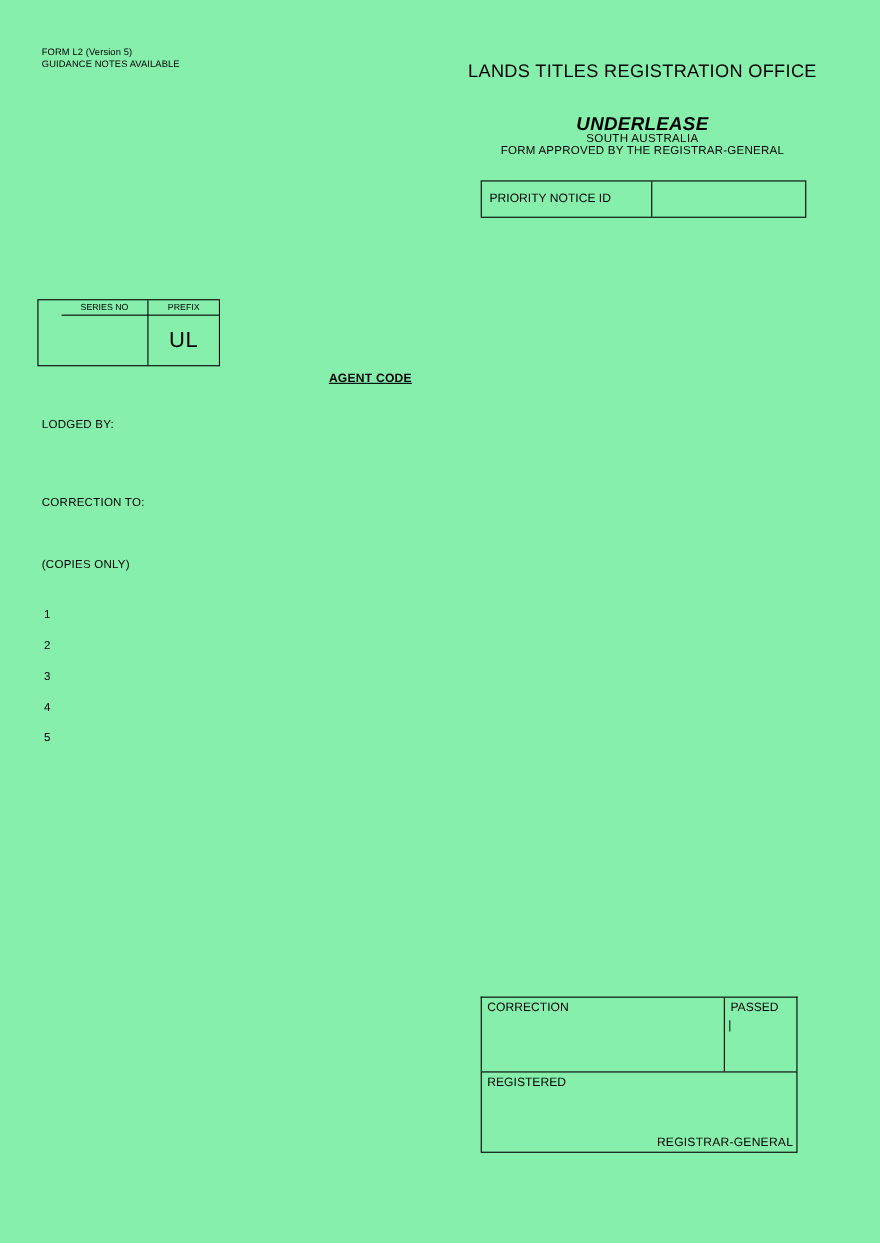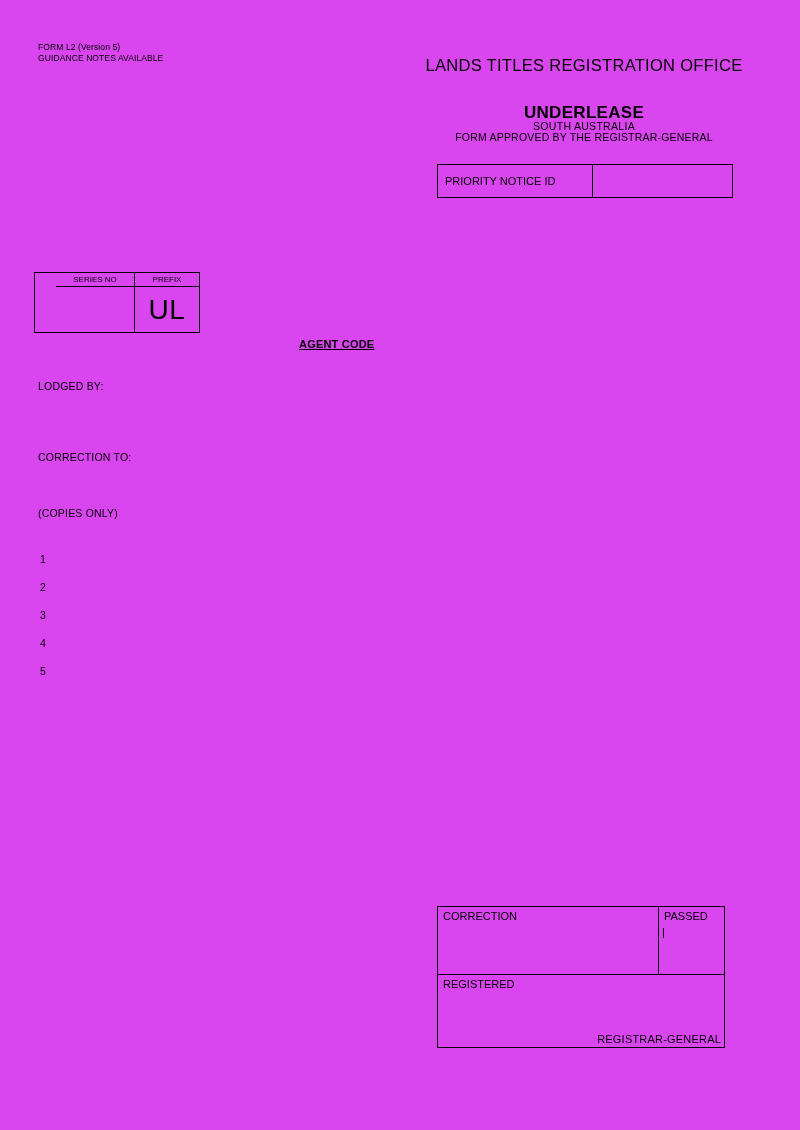--- a/index.html
+++ b/index.html
@@ -8,21 +8,21 @@
     background: #ffffff;
   }
   body {
     font-family: "Liberation Sans", sans-serif;
     color: #000000;
   }
   #page {
     position: relative;
     width: 800px;
     height: 1130px;
-    background: #d946ef;
+    background: #86efac;
     overflow: hidden;
   }
   .abs { position: absolute; }
 
   
   #form-ref {
     left: 38px;
     top: 42px;
     font-size: 8.5px;
     line-height: 10.5px;
@@ -52,21 +52,21 @@
 
   #doc-title {
     left: 0;
     top: 103px;
     width: 800px;
     text-align: center;
     font-size: 17px;
     font-weight: bold;
     letter-spacing: 0.3px;
   }
-  #doc-title .inner { display: inline-block; margin-left: 368px; }
+  #doc-title .inner { display: inline-block; margin-left: 368px; font-style: italic; }
 
   #approved-line {
     left: 0;
     top: 131px;
     width: 800px;
     text-align: center;
     font-size: 10.5px;
     letter-spacing: 0.2px;
   }
   #approved-line .inner { display: inline-block; margin-left: 368px; }
@@ -120,21 +120,21 @@
   #series-table .hdr-series { width: 79px; border-right: 1px solid #000; }
   #series-table .hdr-prefix { flex: 1; }
   #series-table .body-row { display: flex; height: 45px; }
   #series-table .cell-series { width: 79px; border-right: 1px solid #000; box-sizing: border-box; }
   #series-table .cell-prefix {
     flex: 1;
     box-sizing: border-box;
     display: flex;
     align-items: center;
     justify-content: center;
-    font-size: 28px;
+    font-size: 20px;
     letter-spacing: 0.5px;
   }
 
   
   #agent-code {
     left: 299px;
     top: 338px;
     font-size: 11px;
     font-weight: bold;
     text-decoration: underline;

